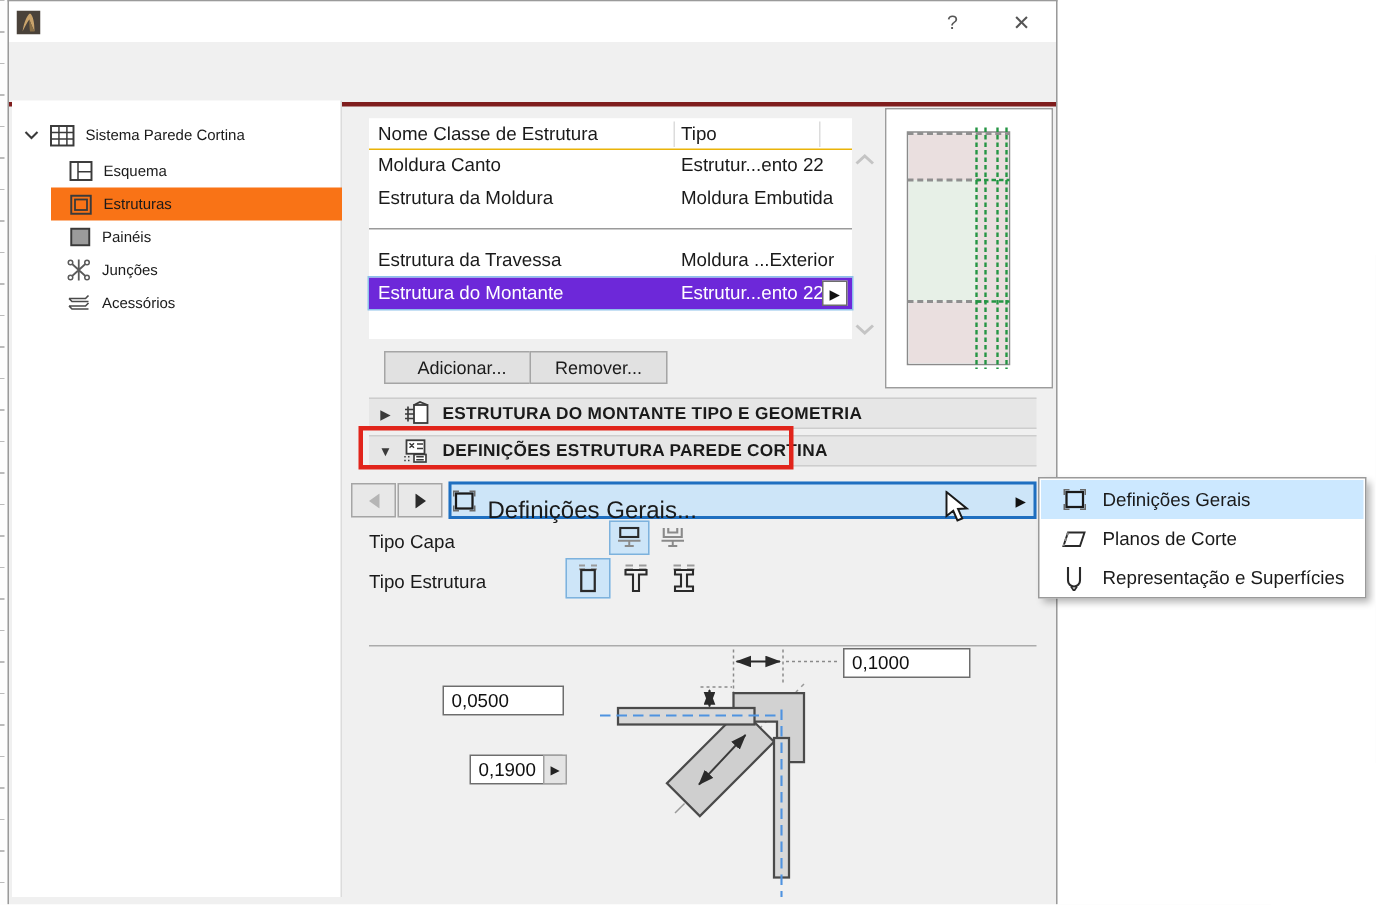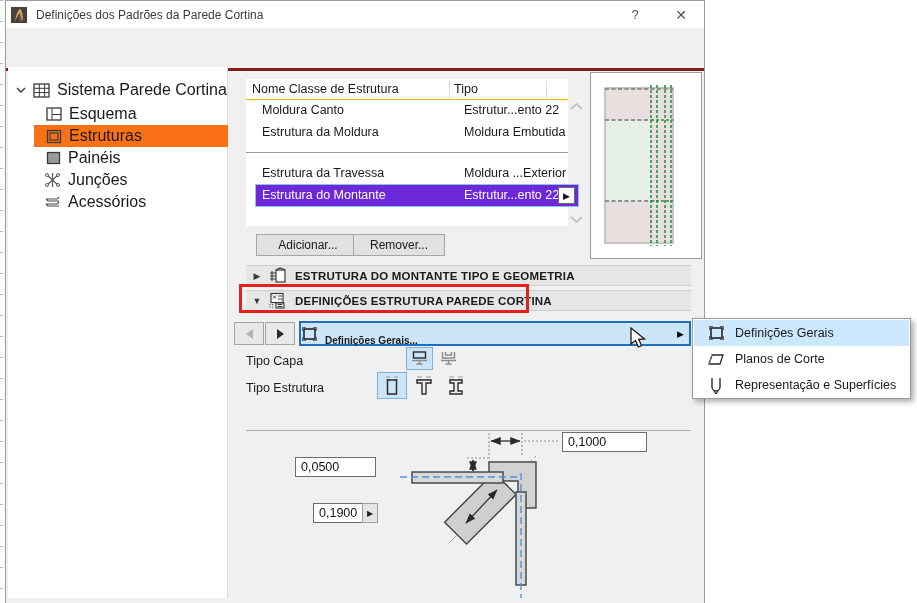--- a/index.html
+++ b/index.html
@@ -28,31 +28,31 @@
 
   .toolbar { position:absolute; left:0; top:27px; width:100%; height:39px; background:#f0f0f0;
              border-top:3px solid #7f1d1d;margin-top:40px; }
   .fav-btn { position:absolute; left:5px; top:9px; width:31px; height:25px; background:#f5f5f5;
              border:1px solid #a0a0a0; display:flex; align-items:center; justify-content:center; }
   .preset-label { position:absolute; right:8px; top:13px; font-size:12.5px; color:#1a1a1a; }
 
   
   .tree { left:2px; top:66px; width:220px; height:531px; background:#fff; border-right:1px solid #dcdcdc; }
   .tree-row { position:absolute; left:0; height:22px; display:flex; align-items:center; gap:7px; }
-  .tree-row .lbl { font-size:16px; }
+  .tree-row .lbl { font-size:10px; }
   .row-selected { background:#f97316; }
 
   
   .list { left:240px; top:78px; width:322px; height:147px; background:#fff; }
   .list-head { position:absolute; top:0; left:0; width:100%; height:21px; background:#fff;
                border-bottom:1px solid #eab308; }
   .col-name { position:absolute; left:6px; top:3px; }
   .col-type { position:absolute; left:208px; top:3px; }
   .head-div { position:absolute; top:2px; width:1px; height:17px; background:#dcdcdc; }
-  .lrow { position:absolute; left:10px; width:100%; height:21px; }
+  .lrow { position:absolute; left:0; width:100%; height:21px; }
   .lrow span { position:absolute; top:3px; white-space:nowrap; }
   .lrow .c1 { left:6px; } .lrow .c2 { left:208px; }
   .lrow-sel { background:#6d28d9; color:#fff; outline:1px solid #8ec2ea; }
   .sep-line { position:absolute; left:0; top:73px; width:100%; height:1px; background:#9a9a9a; }
   .flyout-btn { position:absolute; right:3px; top:2px; width:17px; height:17px; background:#fff;
                 border:1px solid #6d6d6d; color:#111; font-size:9px; display:flex;
                 align-items:center; justify-content:center; }
 
   .scroll-chev { left:561px; width:18px; height:14px; display:flex; align-items:center; justify-content:center; }
 
@@ -69,21 +69,21 @@
             display:flex; align-items:center; }
   .secbar .tri { width:22px; text-align:center; font-size:9px; color:#3a3a3a; }
   .secbar .sec-lbl { font-weight:bold; font-size:11.5px; letter-spacing:.2px; margin-left:8px; }
   .red-box { left:233px; top:283px; width:290px; height:29px; border:3px solid #e1241b; z-index:5; }
 
   
   .nav-btn { width:30px; height:23px; background:#e8e8e8; border:1px solid #a5a5a5;
              display:flex; align-items:center; justify-content:center; font-size:10px; }
   .selector { left:293px; top:320px; width:392px; height:25px; background:#cde5f8;
               border:2px solid #1f6fc0; display:flex; align-items:center; }
-  .selector .sel-lbl { font-weight:bold; font-size:10px; margin-left:7px;margin-top:14px; }
+  .selector .sel-lbl { font-weight:normal; font-size:16px; margin-left:7px;margin-top:14px; }
   .selector .sel-arrow { position:absolute; right:5px; font-size:9px; color:#111; }
 
   
   .prop-lbl { position:absolute; left:240px; font-size:12.5px; }
   .toggle { position:absolute; display:flex; align-items:center; justify-content:center; }
   .toggle-on { background:#cde5f8; border:1px solid #7db2dd; }
 
   .hsep { left:240px; top:429px; width:445px; height:1px; background:#ababab; }
 
   
@@ -111,21 +111,20 @@
   <div class="abs edge-ruler"></div>
 
   <div class="abs dialog">
 
     <div class="titlebar">
       <svg class="app-ico" viewBox="0 0 16 16">
         <rect x="0" y="0" width="16" height="16" fill="#4a423a"></rect>
         <path d="M4,14 C5,8 7,3 9,2 C11,3 12,8 12,14 C10,10 9,7 8.5,6 C7,8 5.5,11 4,14 Z" fill="#c9a36b"></path>
         <path d="M8.5,6 C9.5,8 10.5,11 12,14 L9,14 C8.6,11 8.5,8 8.5,6 Z" fill="#8a6f45"></path>
       </svg>
-      <span class="title-text">Definições dos Padrões da Parede Cortina</span>
       <div class="tb-btn tb-help">?</div>
       <div class="tb-btn tb-close">✕</div>
     </div>
 
     <div class="toolbar">
       <div class="fav-btn">
         <svg width="24" height="19" viewBox="0 0 24 19">
           <rect x="1.5" y="1.5" width="13" height="11" fill="none" stroke="#3a3a3a" stroke-width="1.3"></rect>
           <rect x="3.5" y="3.5" width="9" height="7" fill="none" stroke="#3a3a3a" stroke-width="1"></rect>
           <path d="M13,7 l1.6,3.2 3.5,.4 -2.6,2.4 .7,3.5 -3.2,-1.8 -3.2,1.8 .7,-3.5 -2.6,-2.4 3.5,-.4 Z" fill="#fff" stroke="#3a3a3a" stroke-width="1.2"></path>

